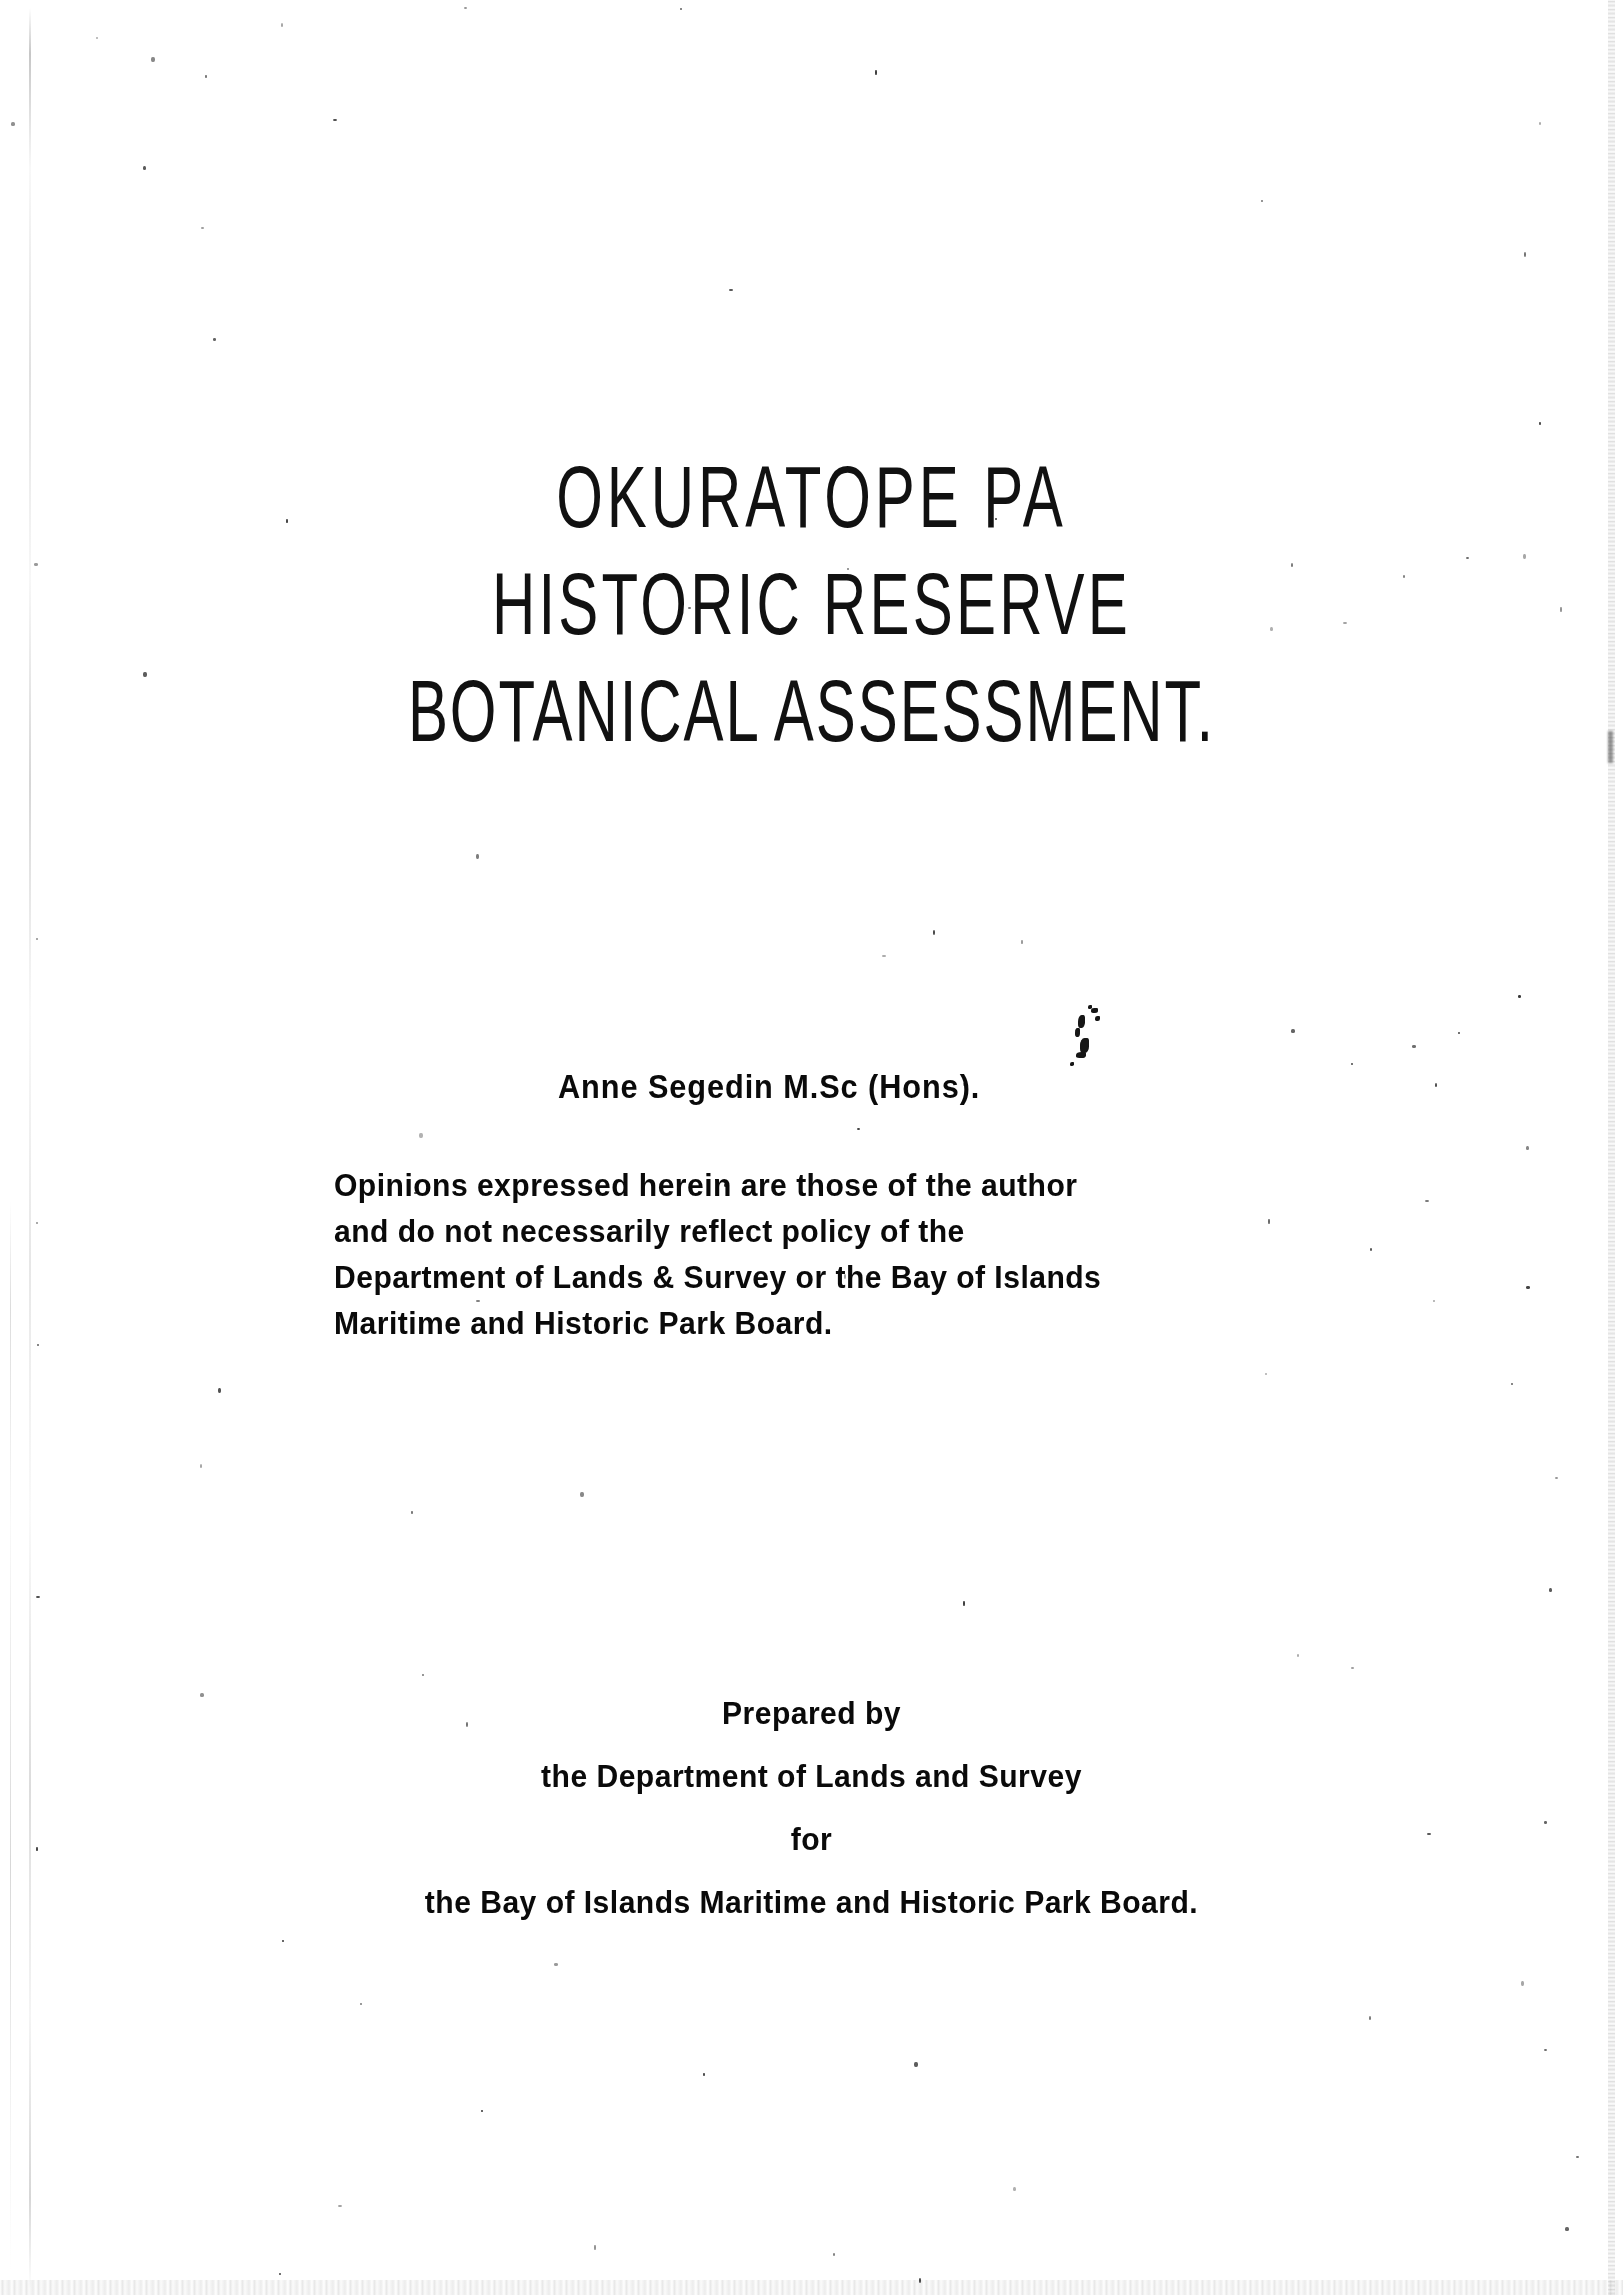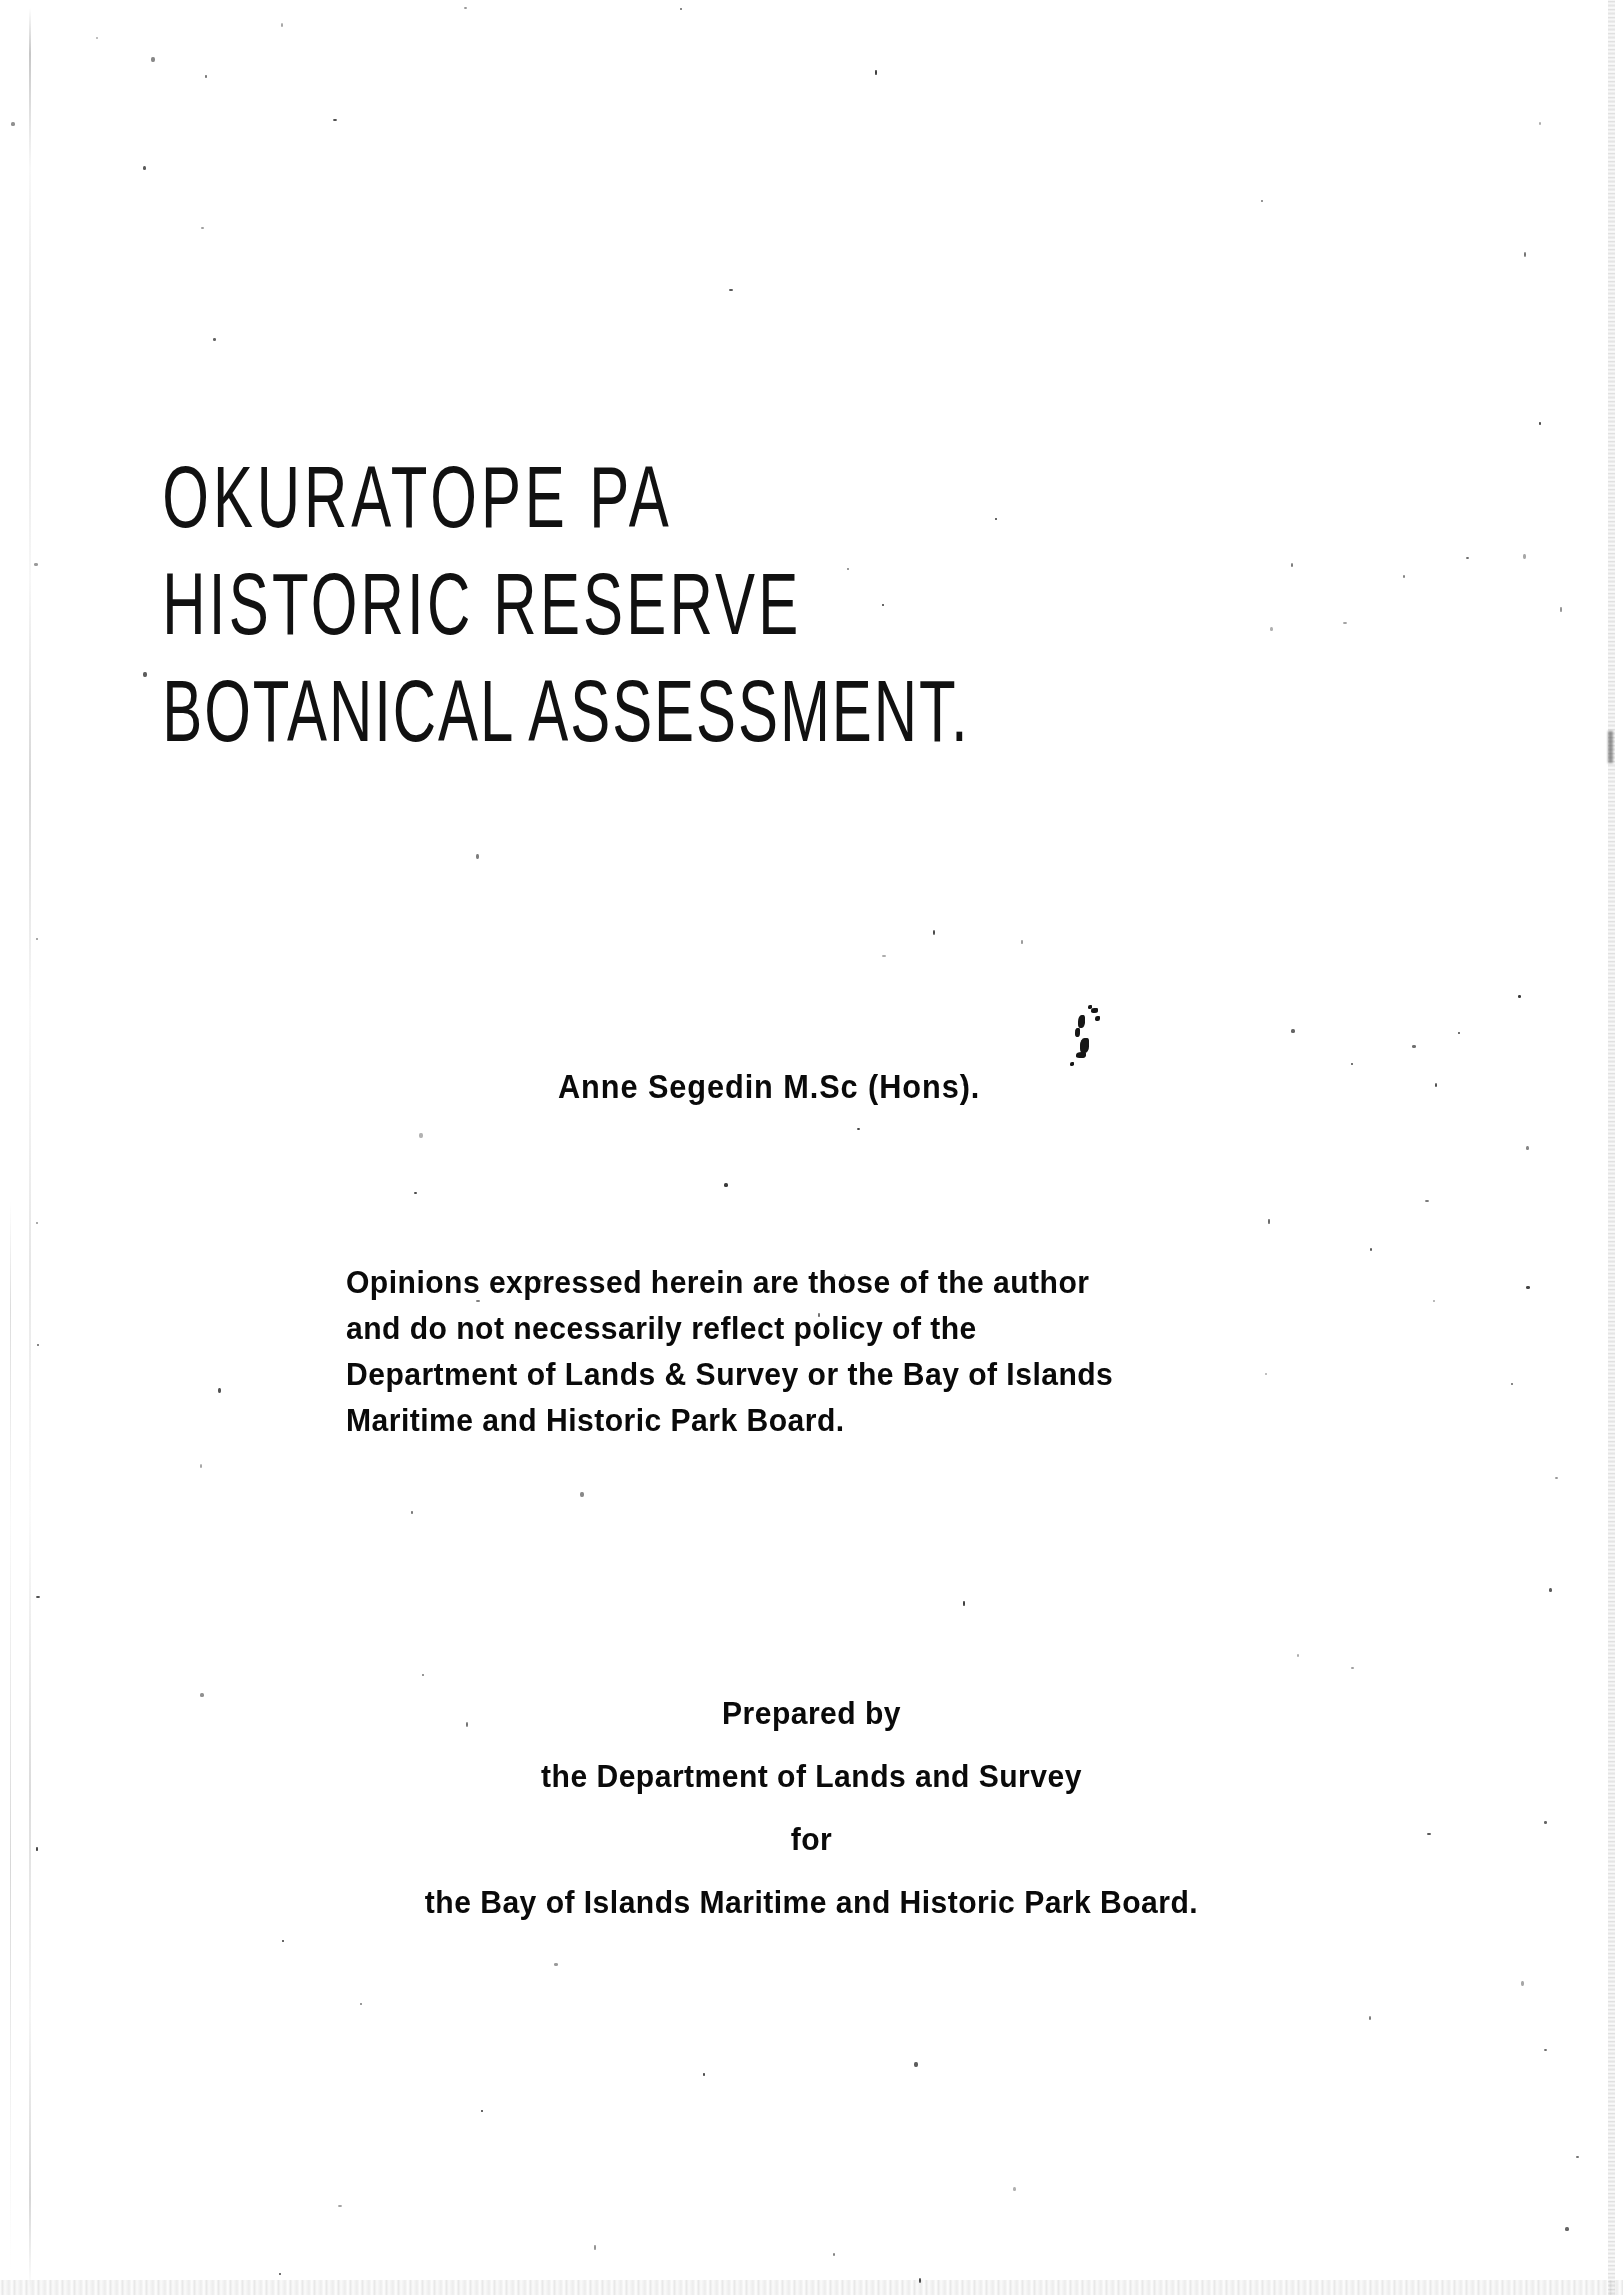--- a/index.html
+++ b/index.html
@@ -124,20 +124,21 @@
     position: absolute;
     inset: 0;
     color: #0d0d0d;
   }
 
   .title-block {
     position: absolute;
     left: 0;
     top: 435px;
     width: 1623px;
+    text-align: center;
   }
   .title-line {
     font-family: "Liberation Sans", sans-serif;
     font-weight: 400;
     font-size: 75px;
     line-height: 107px;
     letter-spacing: 3.2px;
     color: #111111;
     transform: scaleX(0.80) scaleY(1.16);
     transform-origin: center top;
@@ -156,23 +157,22 @@
     letter-spacing: 1px;
     color: #0a0a0a;
     transform: scaleX(0.93);
     transform-origin: left center;
     white-space: nowrap;
   }
 
   .disclaimer {
     position: absolute;
     left: 334px;
-    top: 1259px;
+    top: 1162px;
     width: 974px;
-    margin-left: 12px;
   }
   .disclaimer .dline {
     font-size: 32px;
     font-weight: 700;
     line-height: 46px;
     letter-spacing: 0.5px;
     color: #0a0a0a;
     transform: scaleX(0.94);
     transform-origin: left center;
     white-space: nowrap;

